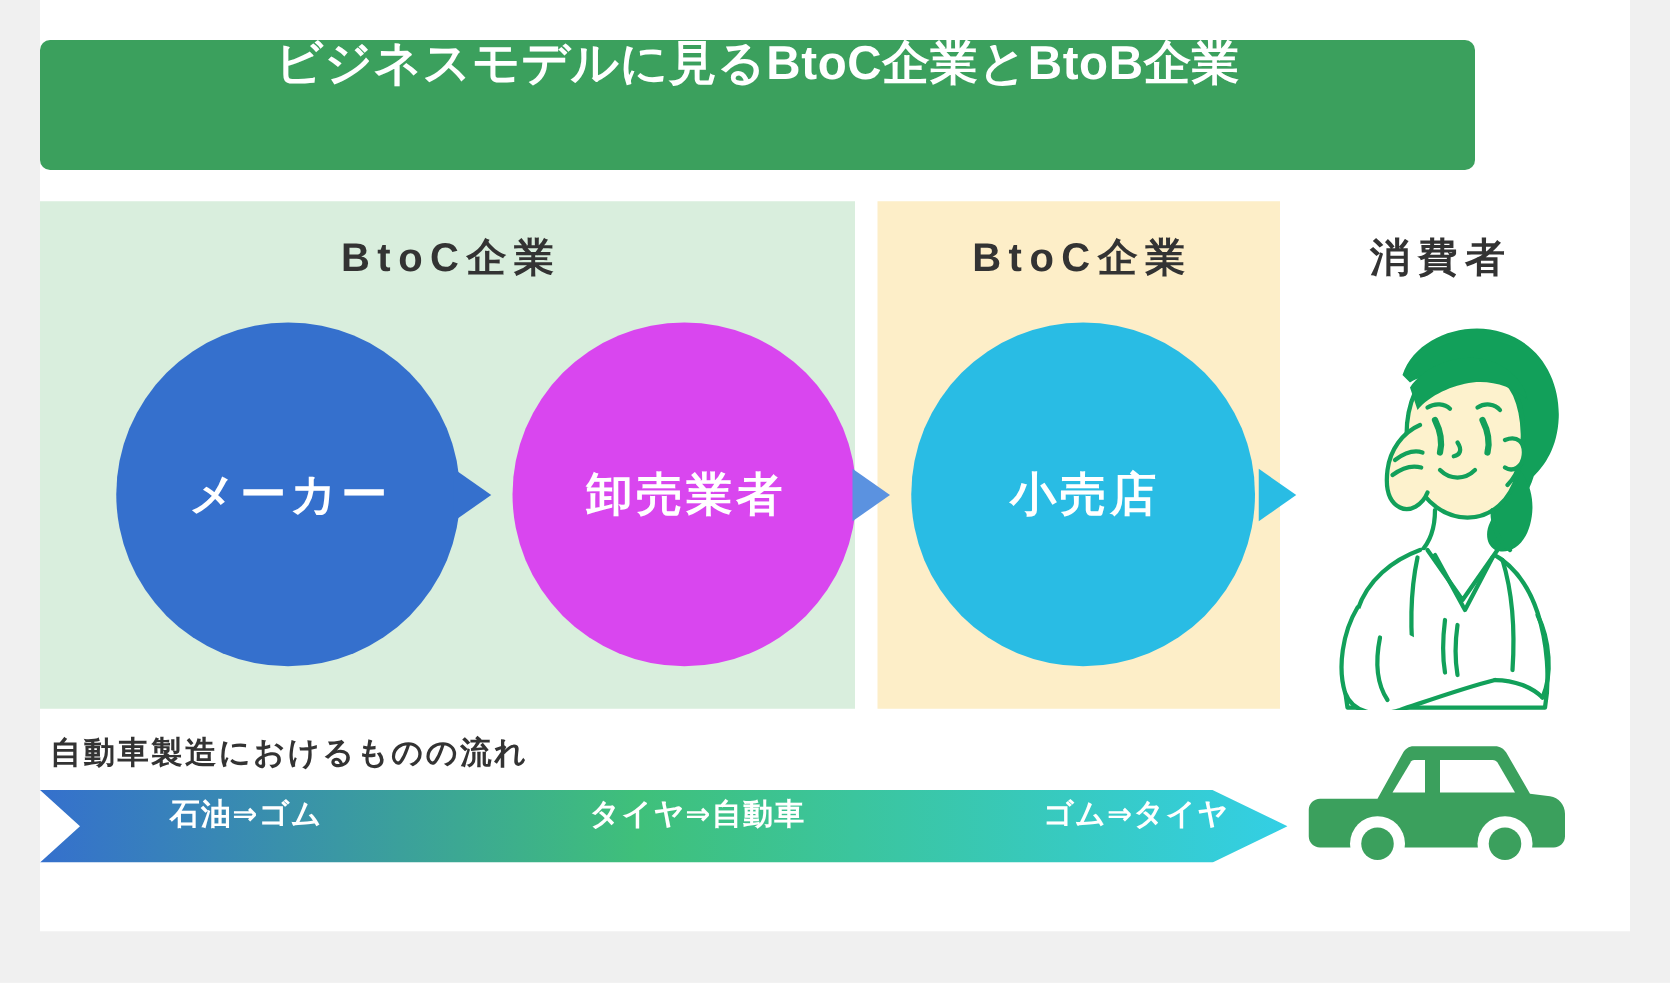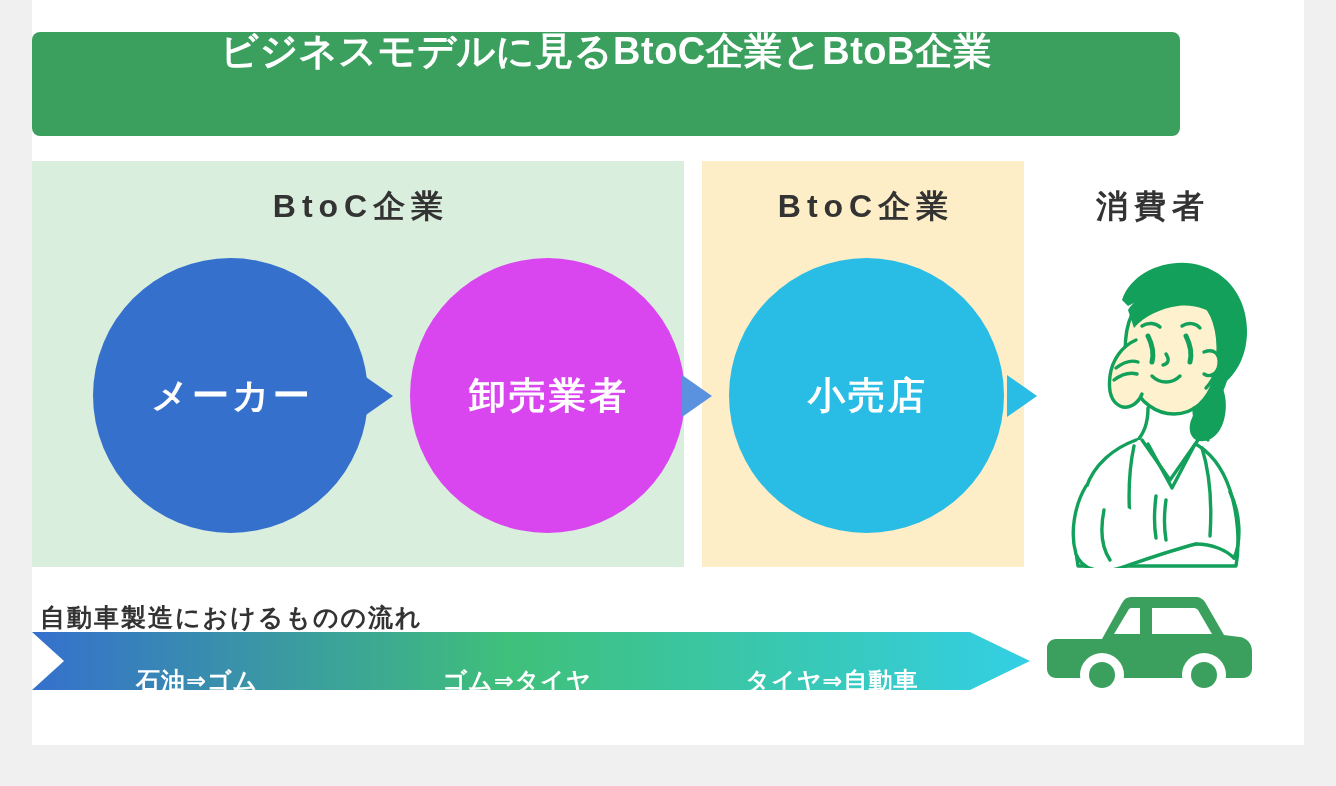--- a/index.html
+++ b/index.html
@@ -146,40 +146,40 @@
   
   .flow-caption {
     position: absolute;
     left: 8px;
     top: 585px;
     font-size: 25px;
     font-weight: bold;
     color: #333333;
     letter-spacing: 2px;
     white-space: nowrap;
-    margin-top: 16px;
   }
 
   .flow-bar {
     position: absolute;
     left: 0px;
     top: 632px;
     width: 998px;
     height: 58px;
   }
   .flow-bar svg { display: block; }
   .flow-labels {
     position: absolute;
     left: 0px;
-    top: 652px;
+    top: 622px;
     width: 998px;
     height: 58px;
     display: flex;
     align-items: center;
     pointer-events: none;
+    gap: 36px;
   }
   .flow-seg {
     flex: 1;
     text-align: center;
     color: #ffffff;
     font-size: 24px;
     font-weight: bold;
     letter-spacing: 1px;
     white-space: nowrap;
   }
@@ -298,22 +298,22 @@
             <stop offset="0%" stop-color="#3570cd"></stop>
             <stop offset="48%" stop-color="#3fc07a"></stop>
             <stop offset="100%" stop-color="#33cfe5"></stop>
           </linearGradient>
         </defs>
         <path d="M0 0 L938 0 L998 29 L938 58 L0 58 L32 29 Z" fill="url(#flowgrad)"></path>
       </svg>
     </div>
     <div class="flow-labels">
       <div class="flow-seg s1">石油⇒ゴム</div>
+      <div class="flow-seg s3">タイヤ⇒自動車</div>
       <div class="flow-seg s2">ゴム⇒タイヤ</div>
-      <div class="flow-seg s3">タイヤ⇒自動車</div>
     </div>
 
     <div class="car-icon">
       <svg viewBox="0 0 215 112" width="215" height="112" xmlns="http://www.w3.org/2000/svg">
         <g fill="#3ba05d">
           <path d="M12 52 L58 52 L78 16 C80 12 83 10 87 10 L152 10 C156 10 159 12 161 15 L180 48
                    L196 50 C203 51 208 57 208 64 L208 82 C208 87 204 91 199 91 L12 91
                    C7 91 3 87 3 82 L3 61 C3 56 7 52 12 52 Z"></path>
         </g>
         <g fill="#ffffff">

